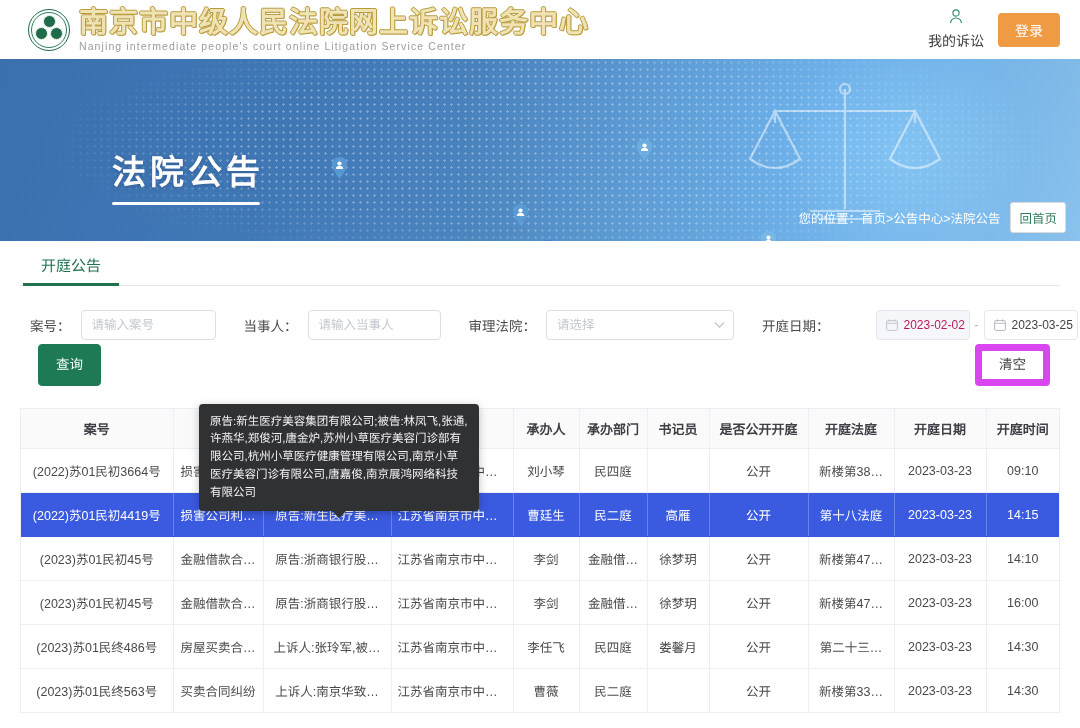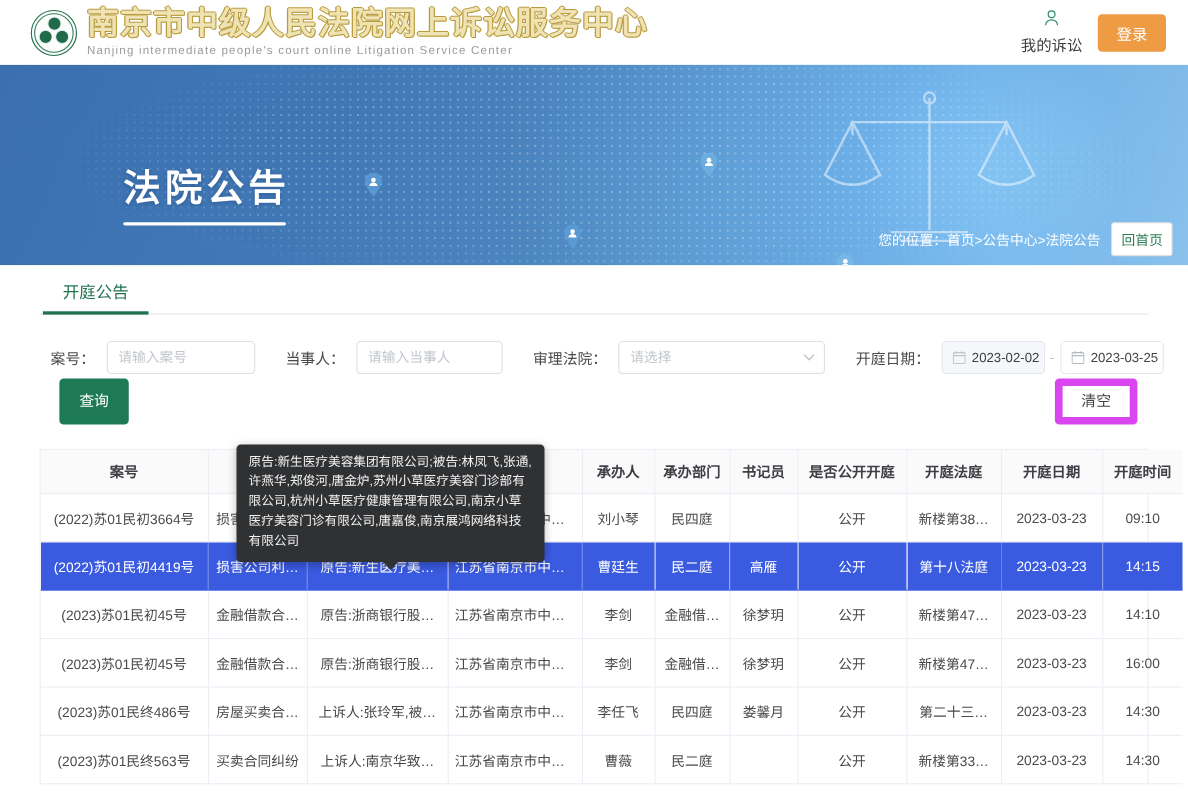--- a/index.html
+++ b/index.html
@@ -201,21 +201,21 @@
     border: 1px solid #dcdcdc;
     border-radius: 3px;
     font-size: 12.5px;
     padding: 5px 8px;
     cursor: pointer;
     font-family: inherit;
   }
 
   
   .content {
-    padding: 0 36px;
+    padding: 0 20px;
     background: #ffffff;
   }
   .tabs {
     border-bottom: 1px solid #e7e7e7;
     display: flex;
     padding-left: 17px;
     height: 44px;
     align-items: flex-end;
   }
   .tab {
@@ -292,21 +292,22 @@
     display: flex;
     align-items: center;
     gap: 6px;
     padding: 0 9px;
     box-sizing: border-box;
     width: 94px;
     font-size: 12px;
   }
   .date-box.disabled {
     background: #f5f7fa;
-    color: #404040;
+    color: #be185d;
+    margin-left: 36px;
   }
   .date-box.active {
     background: #fff;
     color: #444;
   }
   .cal-icon { flex: 0 0 12px; }
   .dash { color: #b5b5b5; font-size: 12px; }
 
   .btn-row {
     margin-top: 4px;

